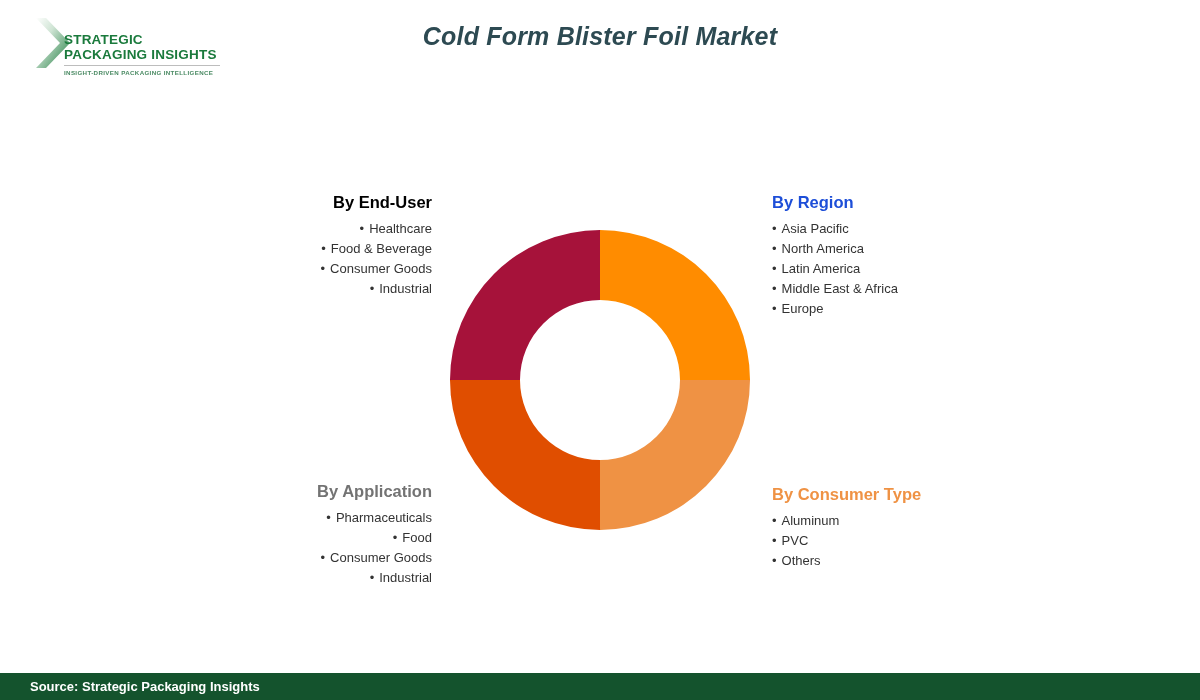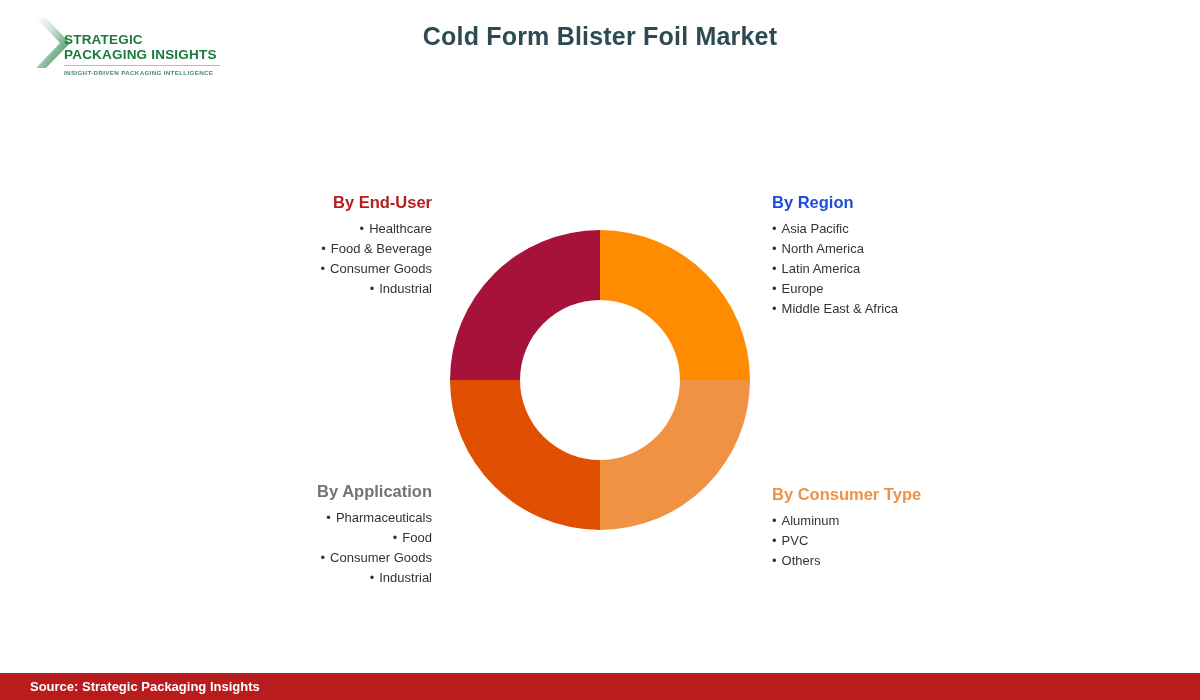--- a/index.html
+++ b/index.html
@@ -63,20 +63,21 @@
   .page-title {
     position: absolute;
     left: 0;
     top: 22px;
     width: 1200px;
     text-align: center;
     font-size: 25px;
     font-weight: bold;
     color: #2d4a52;
     letter-spacing: 0.2px;
+    font-style: italic;
   }
 
   
   .donut-wrap {
     position: absolute;
     left: 450px;
     top: 230px;
     width: 300px;
     height: 300px;
   }
@@ -113,21 +114,21 @@
   #seg-application   { left: 190px; top: 482px; width: 242px; }
   #seg-material-type { left: 772px; top: 485px; width: 280px; }
 
   
   .footer {
     position: absolute;
     left: 0;
     bottom: 0;
     width: 1200px;
     height: 27px;
-    background: #b91c1c;
+    background: #14532d;
     display: flex;
     align-items: center;
     justify-content: space-between;
     box-sizing: border-box;
     padding: 0 30px;
   }
   .footer-text {
     color: #ffffff;
     font-size: 13px;
     font-weight: bold;
@@ -167,37 +168,37 @@
 
     <path d="M300 150 A150 150 0 0 1 150 300 L150 230 A80 80 0 0 0 230 150 Z" fill="#EF9244"></path>
 
     <path d="M150 300 A150 150 0 0 1 0 150 L70 150 A80 80 0 0 0 150 230 Z" fill="#E04E00"></path>
 
     <path d="M0 150 A150 150 0 0 1 150 0 L150 70 A80 80 0 0 0 70 150 Z" fill="#A6123A"></path>
   </svg>
 </div>
 
 <div class="seg align-right" id="seg-end-user">
-  <div class="seg-title" style="color:#b91c1c">By End-User</div>
+  <div class="seg-title" style="color:#000000">By End-User</div>
   <ul class="seg-list">
     <li><span class="bul">•</span><span>Healthcare</span></li>
     <li><span class="bul">•</span><span>Food &amp; Beverage</span></li>
     <li><span class="bul">•</span><span>Consumer Goods</span></li>
     <li><span class="bul">•</span><span>Industrial</span></li>
   </ul>
 </div>
 
 <div class="seg align-left" id="seg-region">
   <div class="seg-title" style="color:#1d4ed8">By Region</div>
   <ul class="seg-list">
     <li><span class="bul">•</span><span>Asia Pacific</span></li>
     <li><span class="bul">•</span><span>North America</span></li>
     <li><span class="bul">•</span><span>Latin America</span></li>
+    <li><span class="bul">•</span><span>Middle East &amp; Africa</span></li>
     <li><span class="bul">•</span><span>Europe</span></li>
-    <li><span class="bul">•</span><span>Middle East &amp; Africa</span></li>
   </ul>
 </div>
 
 <div class="seg align-right" id="seg-application">
   <div class="seg-title" style="color:#737373">By Application</div>
   <ul class="seg-list">
     <li><span class="bul">•</span><span>Pharmaceuticals</span></li>
     <li><span class="bul">•</span><span>Food</span></li>
     <li><span class="bul">•</span><span>Consumer Goods</span></li>
     <li><span class="bul">•</span><span>Industrial</span></li>

